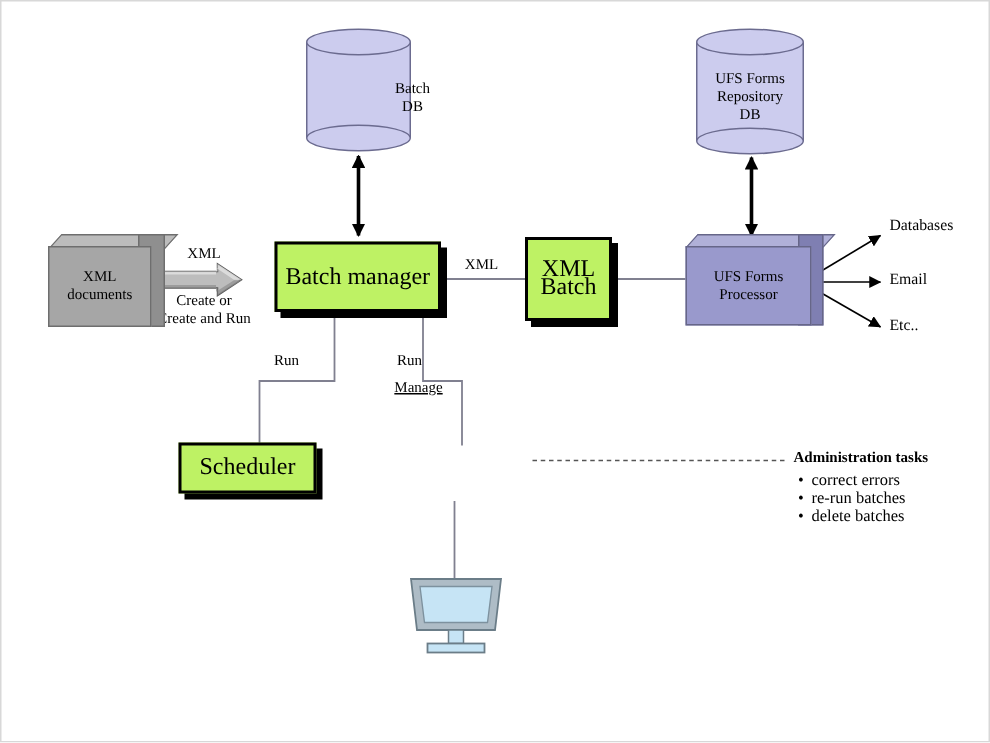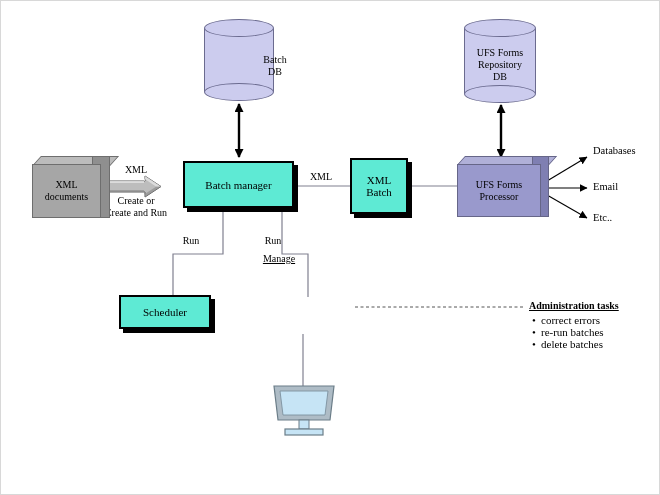--- a/index.html
+++ b/index.html
@@ -64,29 +64,29 @@
     width: 100%;
     text-align: center;
     font-size: 10px;
     line-height: 12px;
     z-index: 3;
   }
 
   
   .box3d {
     position: absolute;
-    background: #5eead4;
+    background: #bef264;
     border: 2px solid #000000;
     box-sizing: border-box;
     box-shadow: 4px 4px 0 0 #000000;
     display: flex;
     align-items: center;
     justify-content: center;
     text-align: center;
-    font-size: 11px;
+    font-size: 16px;
     line-height: 12px;
   }
 
   
   .prism { position: absolute; }
   .prism-face {
     position: absolute;
     left: 0; top: 8px;
     width: calc(100% - 9px);
     height: calc(100% - 8px);
@@ -104,21 +104,20 @@
     position: absolute;
     z-index: 1;
   }
 
   
   .monitor { position: absolute; }
 
   
   .admin-title {
     font-weight: bold;
-    text-decoration: underline;
     font-size: 10px;
   }
   .admin-list {
     margin: 2px 0 0 0;
     padding-left: 12px;
     font-size: 11px;
     line-height: 12px;
     list-style: none;
   }
   .admin-list li { position: relative; }

